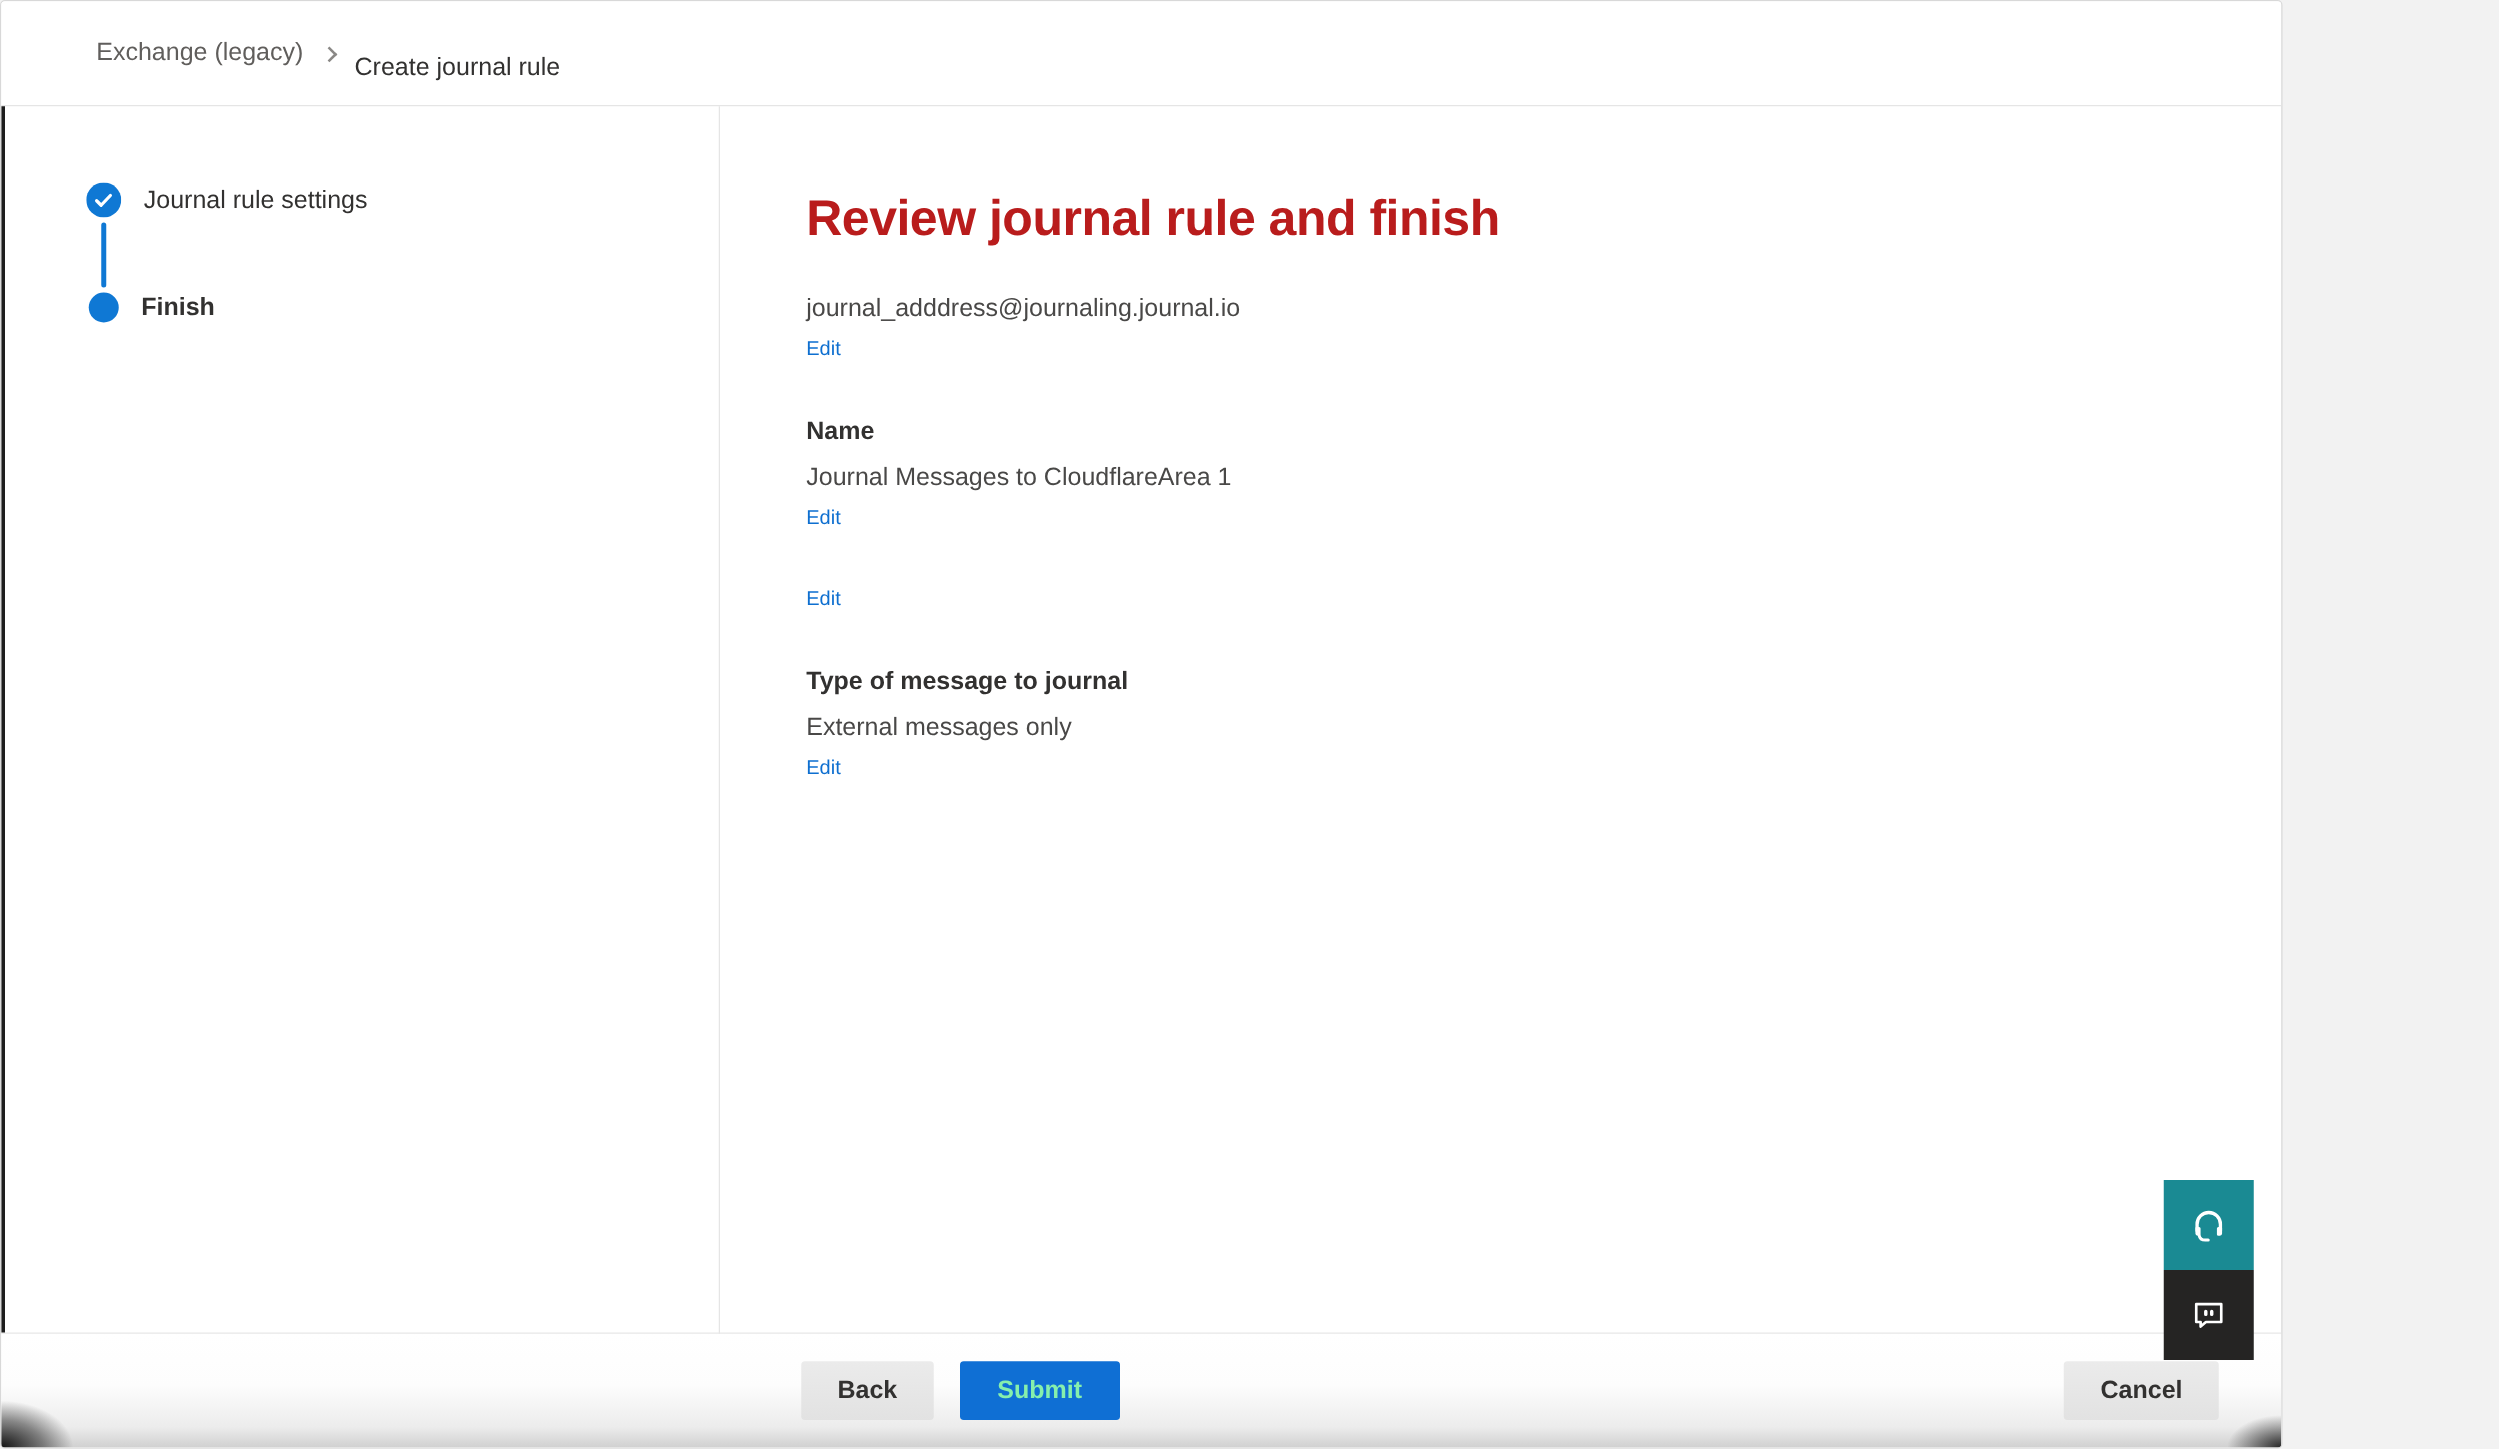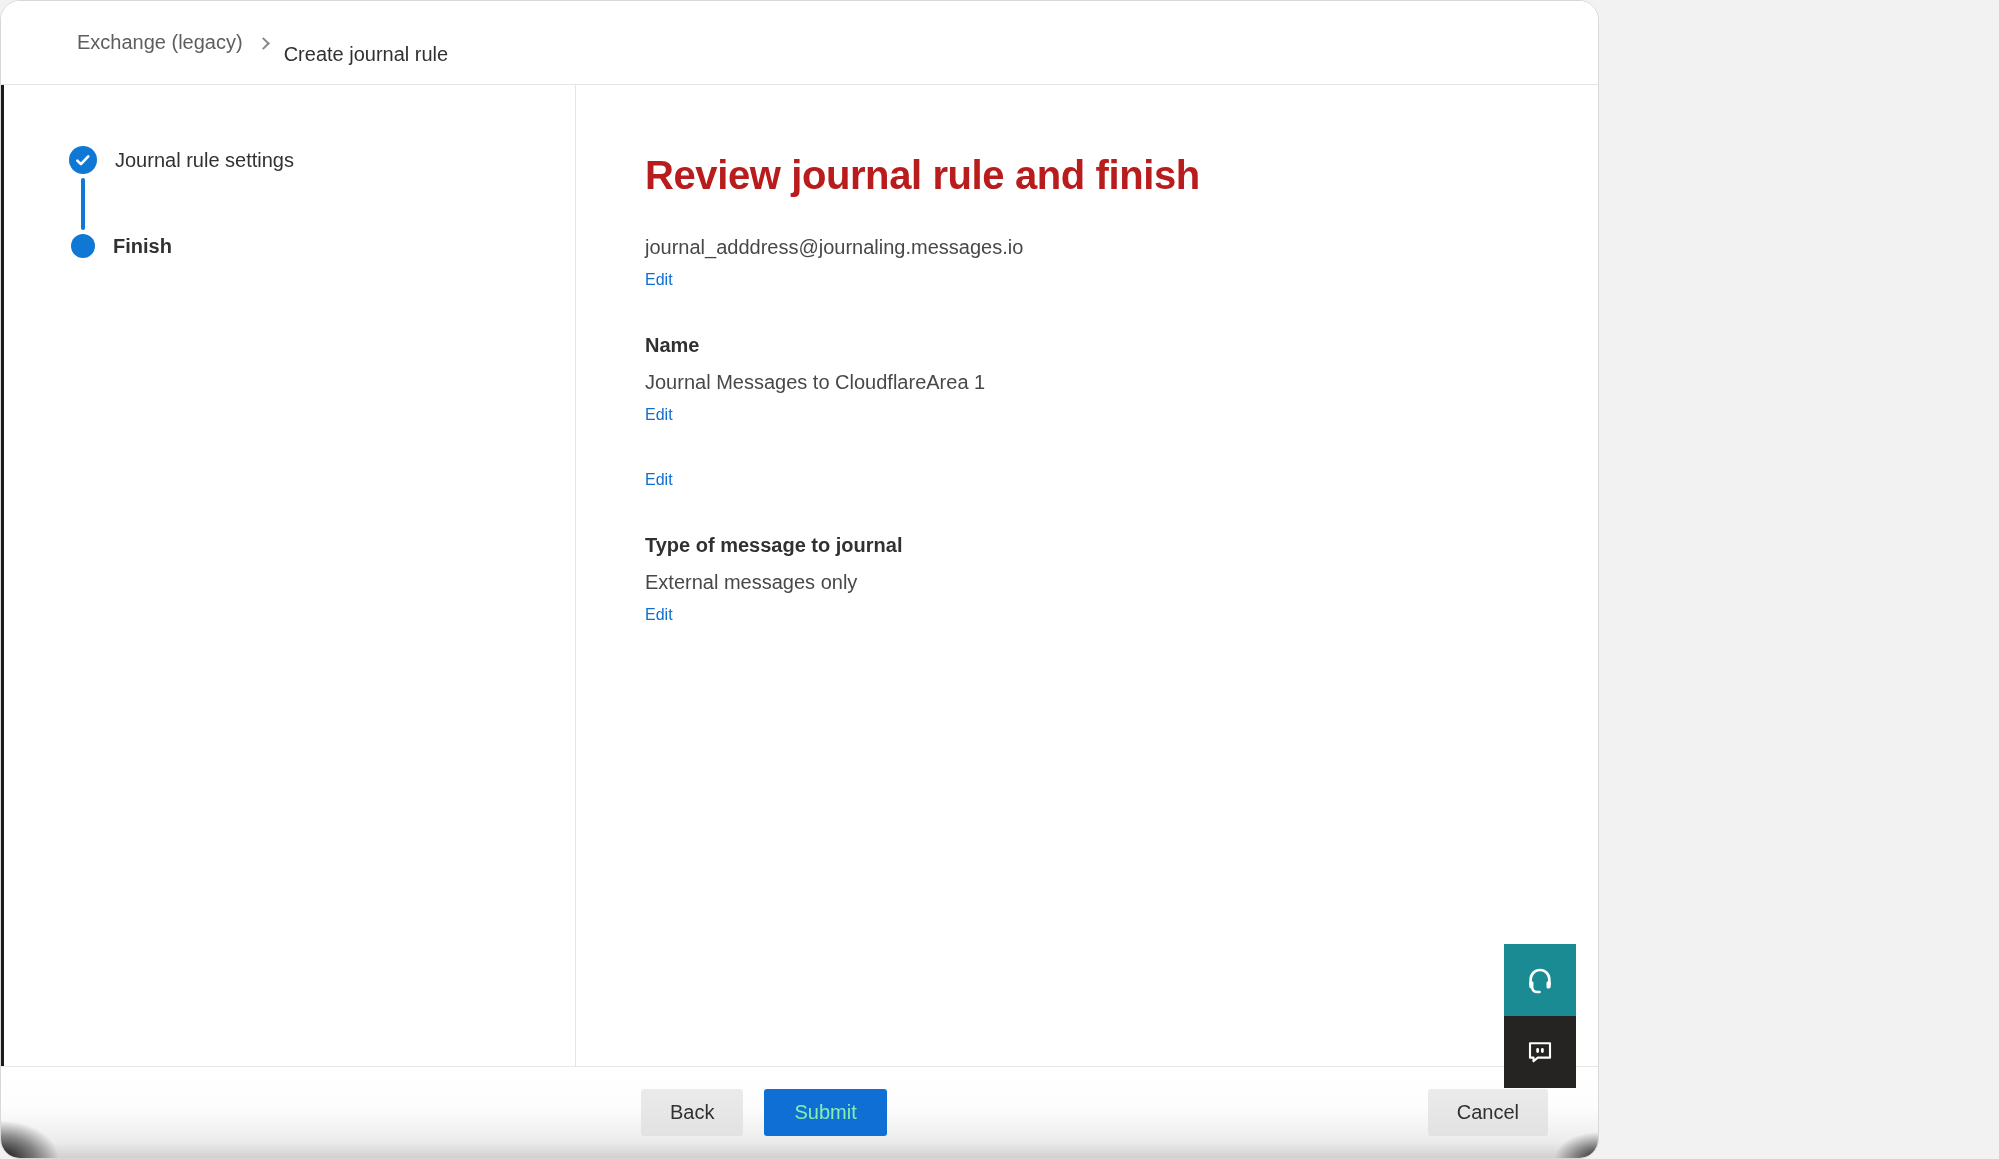--- a/index.html
+++ b/index.html
@@ -1,19 +1,19 @@
 <!DOCTYPE html>
 <html><head>
 <meta charset="utf-8">
 <style>
   * { margin:0; padding:0; box-sizing:border-box; }
   html,body { background:#f2f2f2; font-family:"Liberation Sans","DejaVu Sans",sans-serif; }
   .screen {
-    position:relative; width:1599px; height:1159px; background:#ffffff;
-    border:1px solid #d8d8d8; border-radius:20px; overflow:hidden;
+    position:relative; width:1826px; height:1159px; background:#ffffff;
+    border:1px solid #d8d8d8; border-radius:4px; overflow:hidden;
     color:#323130;
   }
 
   
   .header {
     height:84px; display:flex; align-items:center; padding-left:76px;
     border-bottom:1px solid #e5e5e5; background:#ffffff;
   }
   .breadcrumb { display:flex; align-items:center; gap:16px; font-size:20px; }
   .crumb-link { color:#605e5c; cursor:pointer; }
@@ -46,21 +46,21 @@
 
   
   .footer {
     position:absolute; left:0; right:0; bottom:0; height:92px;
     border-top:1px solid #e7e7e7;
     background:linear-gradient(180deg,#ffffff 0%,#fdfdfd 45%,#ececec 82%,#d0d0d0 100%);
     display:flex; align-items:center; z-index:3;
   }
   .footer-left { margin-left:640px; display:flex; gap:21px; }
   .btn {
-    height:47px; font-size:20px; font-weight:400; font-family:inherit;
+    height:47px; font-size:20px; font-weight:700; font-family:inherit;
     border:none; border-radius:3px; padding:0 29px; cursor:pointer;
   }
   .btn-secondary { background:linear-gradient(180deg,#ebebeb,#e2e2e2); color:#323130; }
   .btn-primary { background:#0f6fd4; color:#86efac; padding:0 30px; }
   .btn-cancel { margin-left:auto; margin-right:50px; }
 
   
   .help-stack { position:absolute; top:943px; right:22px; width:72px; z-index:5; }
   .help-btn { width:72px; height:72px; display:flex; align-items:center; justify-content:center; border:none; cursor:pointer; }
   .help-support { background:#1a8a93; }
@@ -99,21 +99,21 @@
       <div class="step-row">
         <span class="step-dot"></span>
         <span class="step-label current">Finish</span>
       </div>
     </aside>
 
     <main class="content-pane">
       <h1 class="page-title">Review journal rule and finish</h1>
 
       <div class="review-section">
-        <div class="field-value">journal_adddress@journaling.messages.io</div>
+        <div class="field-value">journal_adddress@journaling.journal.io</div>
         <a class="edit-link">Edit</a>
       </div>
 
       <div class="review-section">
         <div class="field-label">Name</div>
         <div class="field-value">Journal Messages to CloudflareArea 1</div>
         <a class="edit-link">Edit</a>
       </div>
 
       <div class="review-section">

